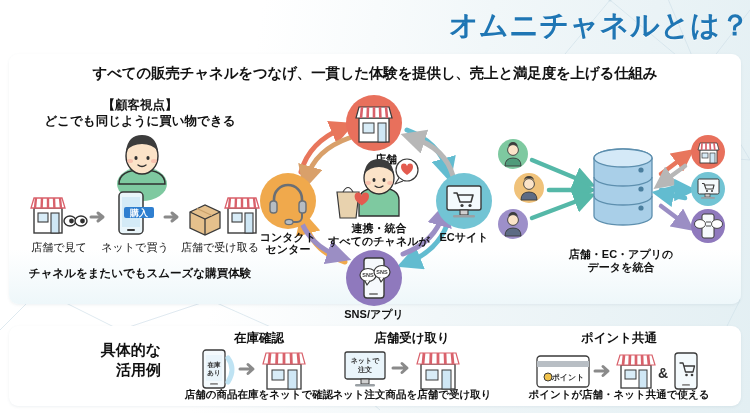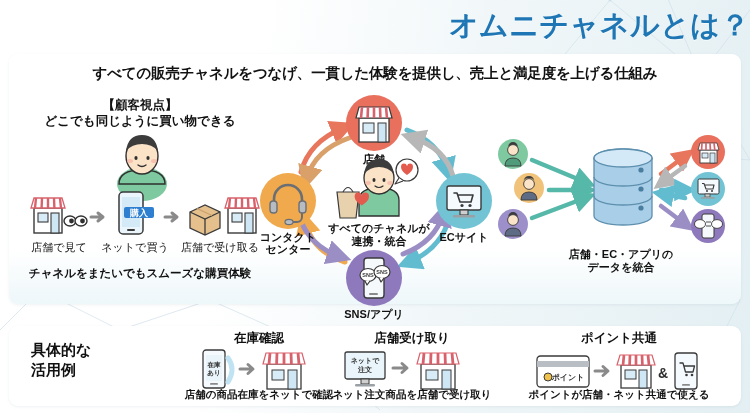--- a/index.html
+++ b/index.html
@@ -43,21 +43,21 @@
   .flow-label{position:absolute;font-size:11px;font-weight:normal;color:#111;text-align:center;}
   .node-label{position:absolute;font-size:11px;font-weight:bold;color:#111;text-align:center;line-height:12px;}
   .hub-text{position:absolute;font-size:11px;font-weight:bold;color:#111;text-align:center;line-height:13px;}
 
   
   .bottom-card{
     position:absolute;left:9px;top:326px;width:732px;height:80px;
     background:#ffffff;border-radius:9px;z-index:2;
     box-shadow:0 1px 3px rgba(90,120,140,.10);
   }
-  .ex-title{position:absolute;left:22px;top:14px;width:130px;text-align:left;
+  .ex-title{position:absolute;left:22px;top:14px;width:130px;text-align:right;
     font-size:15px;font-weight:bold;color:#111;line-height:20px;}
   .ex-head{position:absolute;text-align:center;font-size:12.5px;font-weight:bold;color:#111;}
   .ex-cap{position:absolute;text-align:center;font-size:10.5px;font-weight:bold;color:#111;}
   .ex-col{position:absolute;top:0;height:80px;}
   svg{display:block;overflow:visible;}
 </style>
 </head>
 <body>
 
 <div class="stage">
@@ -207,21 +207,21 @@
       <div style="position:absolute;left:88px;top:0px;">
         <svg width="58" height="58">
           <circle cx="29" cy="29" r="28" fill="#e8705c"></circle>
           <rect x="14" y="24" width="30" height="24" fill="#ffffff" stroke="#3a3a3a" stroke-width="1.3"></rect>
           <path d="M11 24 L47 24 L44 13 L14 13 z" fill="#ffffff" stroke="#3a3a3a" stroke-width="1.2"></path>
           <path d="M17 13 L16 24 M23 13 L22.6 24 M29 13 L29 24 M35 13 L35.4 24 M41 13 L42 24" stroke="#d9616b" stroke-width="2.6"></path>
           <rect x="18" y="29" width="11" height="10" fill="#d8ecf7" stroke="#3a3a3a" stroke-width="1"></rect>
           <rect x="33" y="29" width="8" height="19" fill="#cfe7f5" stroke="#3a3a3a" stroke-width="1"></rect>
         </svg>
       </div>
-      <div class="node-label" style="left:88px;top:59px;width:58px;">店舗</div>
+      <div class="node-label" style="left:100px;top:59px;width:58px;">店舗</div>
 
       <div style="position:absolute;left:178px;top:78px;">
         <svg width="58" height="58">
           <circle cx="29" cy="29" r="28" fill="#72c4d4"></circle>
           <rect x="12" y="14" width="34" height="24" rx="2" fill="#f4fafd" stroke="#3a3a3a" stroke-width="1.4"></rect>
           <rect x="25" y="38" width="8" height="5" fill="#cfcfcf" stroke="#3a3a3a" stroke-width="1.1"></rect>
           <rect x="18" y="43" width="22" height="2.6" rx="1.3" fill="#9aa0a4"></rect>
           <path d="M19 21 L22 21 L25 30 L36 30 L38 23 L23 23" fill="none" stroke="#3a3a3a" stroke-width="1.6" stroke-linejoin="round" stroke-linecap="round"></path>
           <circle cx="27" cy="33.5" r="1.6" fill="#3a3a3a"></circle>
           <circle cx="35" cy="33.5" r="1.6" fill="#3a3a3a"></circle>
@@ -270,22 +270,22 @@
         <path d="M46 30 q4 3 8 0" stroke="#2f2f2f" stroke-width="1.2" fill="none" stroke-linecap="round"></path>
         <path d="M8 36 L30 36 L27 62 L11 62 z" fill="#e8d2ae" stroke="#3a3a3a" stroke-width="1.2"></path>
         <path d="M14 36 q5 -9 10 0" fill="none" stroke="#3a3a3a" stroke-width="1.2"></path>
         <path d="M46 47 q0 -5 4.5 -5 q4.5 0 4.5 5 q0 6 -9 11 q-9 -5 -9 -11 q0 -5 4.5 -5 q4.5 0 4.5 5" fill="#e35b4f" transform="translate(-4,3) scale(.8)"></path>
         <circle cx="78" cy="14" r="11" fill="#ffffff" stroke="#3a3a3a" stroke-width="1.2"></circle>
         <path d="M70 22 L66 28 L74 25" fill="#ffffff" stroke="#3a3a3a" stroke-width="1.2" stroke-linejoin="round"></path>
         <path d="M78 19 q-6 -4 -6 -8 q0 -3.4 3 -3.4 q2.4 0 3 2.4 q0.6 -2.4 3 -2.4 q3 0 3 3.4 q0 4 -6 8z" fill="#e35b4f"></path>
       </svg>
 
       <div class="hub-text" style="left:54px;top:128px;width:136px;">
+        <div>連携・統合</div>
         <div>すべてのチャネルが</div>
-        <div>連携・統合</div>
       </div>
     </div>
 
     <div class="right-panel">
 
       <svg width="250" height="120" style="position:absolute;left:0;top:36px;">
         <defs>
           <marker id="tealA" markerWidth="5" markerHeight="5" refX="2.4" refY="2.5" orient="auto">
               <path d="M0 0 L5 2.5 L0 5 z" fill="#55b8a8"></path>
             </marker>

